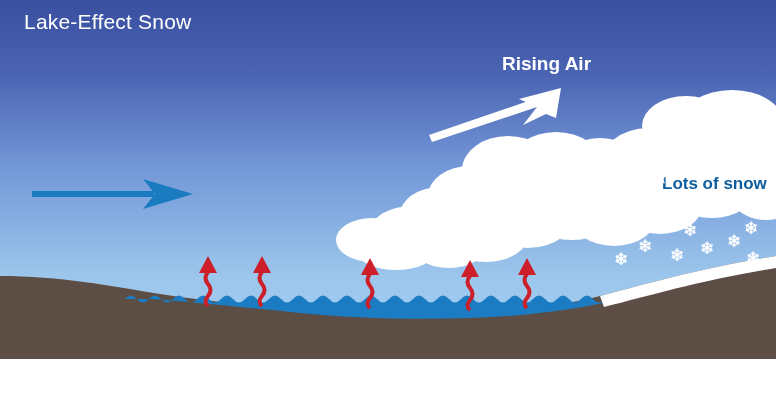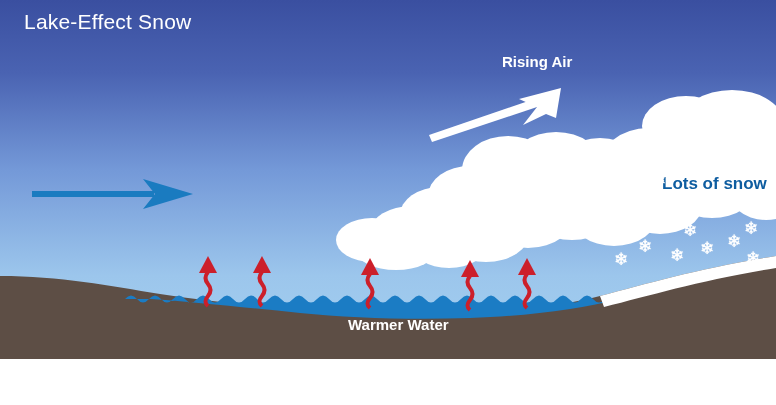--- a/index.html
+++ b/index.html
@@ -37,21 +37,21 @@
   #cold-wind-label {
     left: 36px;
     top: 174px;
     font-size: 15px;
     font-weight: bold;
     color: #105c9e;
   }
   #rising-air-label {
     left: 502px;
     top: 53px;
-    font-size: 15px;
+    font-size: 19px;
     font-weight: bold;
     color: #ffffff;
   }
   #lots-of-snow-label {
     left: 662px;
     top: 174px;
     font-size: 17px;
     font-weight: bold;
     color: #0e5da0;
   }
@@ -169,21 +169,20 @@
     </g>
   </svg>
 
   <div class="label" id="title-label">Lake-Effect Snow</div>
 
 
   <div class="label" id="rising-air-label">Rising Air</div>
 
   <div class="label" id="lots-of-snow-label">Lots of snow</div>
 
-  <div class="label" id="warmer-water-label">Warmer Water</div>
 
   <div id="snowflake-container">
       <div class="snowflake" style="left: 652px; top: 172px;">❄</div>
       <div class="snowflake" style="left: 627px; top: 211px;">❄</div>
       <div class="snowflake" style="left: 663px; top: 201px;">❄</div>
       <div class="snowflake" style="left: 711px; top: 203px;">❄</div>
       <div class="snowflake" style="left: 683px; top: 222px;">❄</div>
       <div class="snowflake" style="left: 744px; top: 220px;">❄</div>
       <div class="snowflake" style="left: 638px; top: 238px;">❄</div>
       <div class="snowflake" style="left: 700px; top: 240px;">❄</div>

